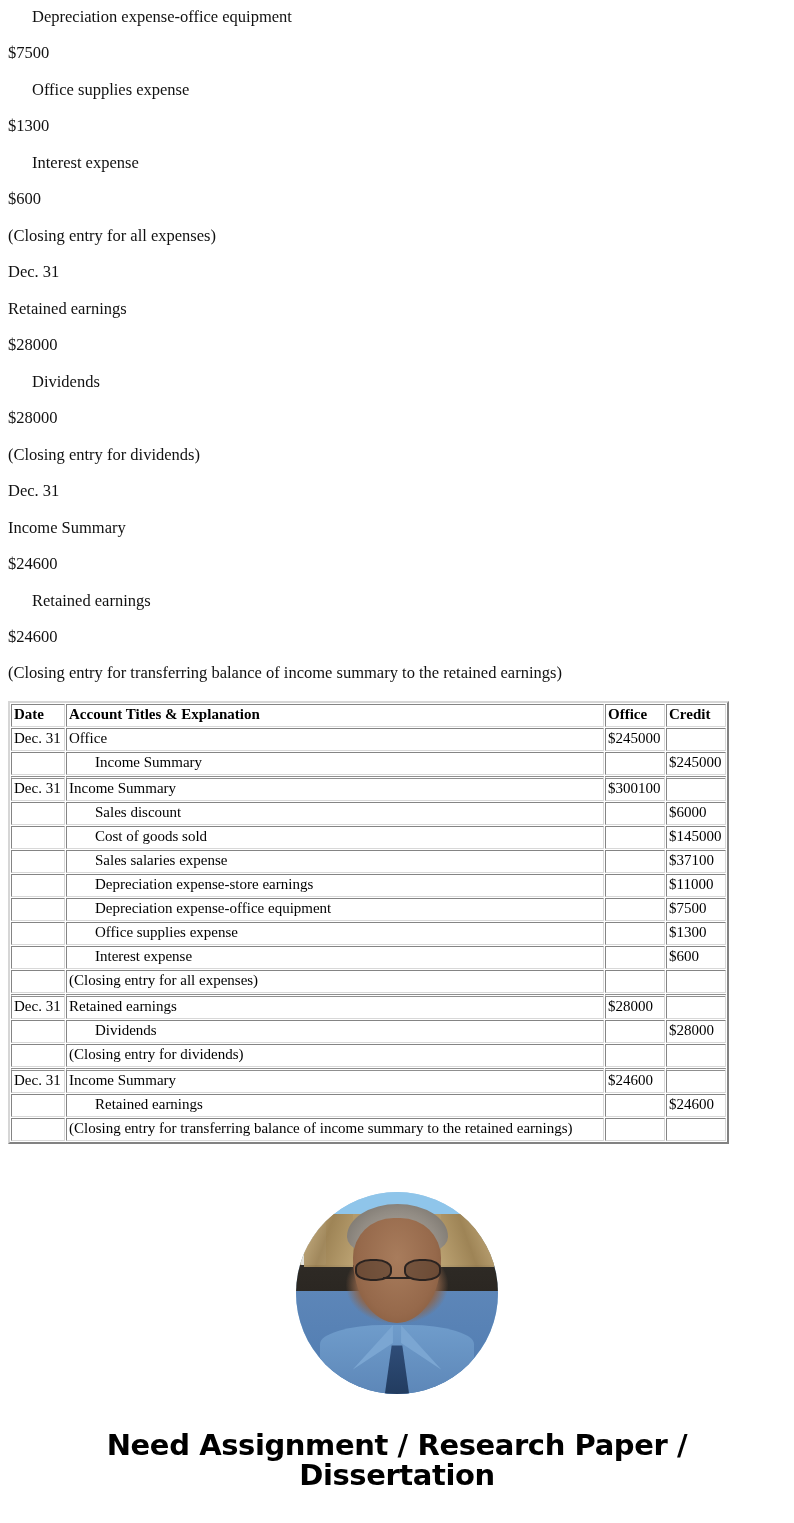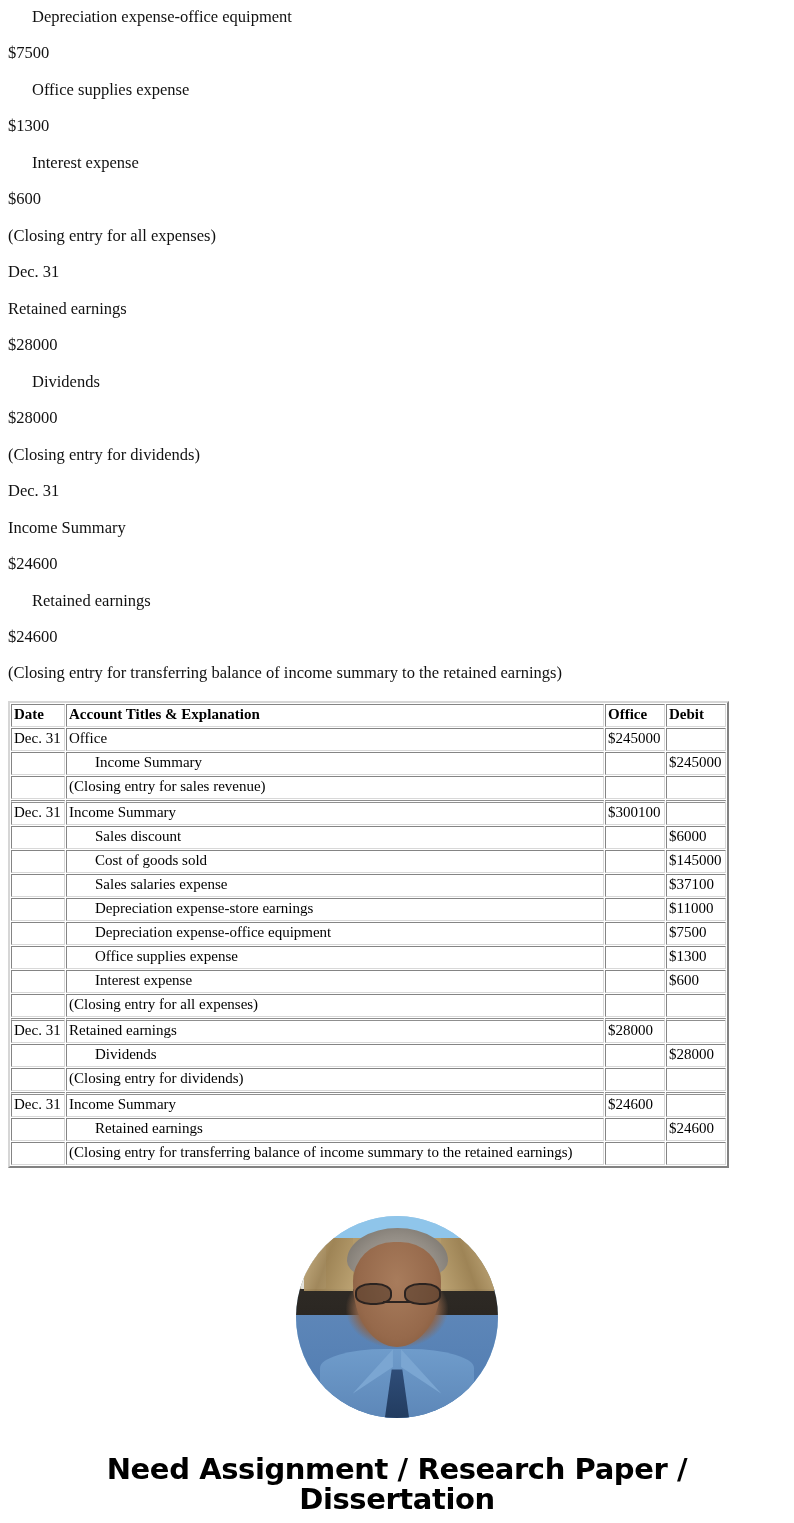--- a/index.html
+++ b/index.html
@@ -236,41 +236,35 @@
       <col class="c-date">
         <col class="c-acct">
         <col class="c-debit">
         <col class="c-credit">
     </colgroup>
     <thead>
       <tr>
         <th>Date</th>
         <th>Account Titles &amp; Explanation</th>
         <th>Office</th>
-        <th>Debit</th>
+        <th>Credit</th>
       </tr>
     </thead>
     <tbody id="journal-body">
         <tr>
           <td>Dec. 31</td>
           <td>Office</td>
           <td>$245000</td>
           <td></td>
         </tr>
         <tr>
           <td></td>
           <td class="acct-indent">Income Summary</td>
           <td></td>
           <td>$245000</td>
-        </tr>
-        <tr>
-          <td></td>
-          <td>(Closing entry for sales revenue)</td>
-          <td></td>
-          <td></td>
         </tr>
         <tr class="group-start">
           <td>Dec. 31</td>
           <td>Income Summary</td>
           <td>$300100</td>
           <td></td>
         </tr>
         <tr>
           <td></td>
           <td class="acct-indent">Sales discount</td>

